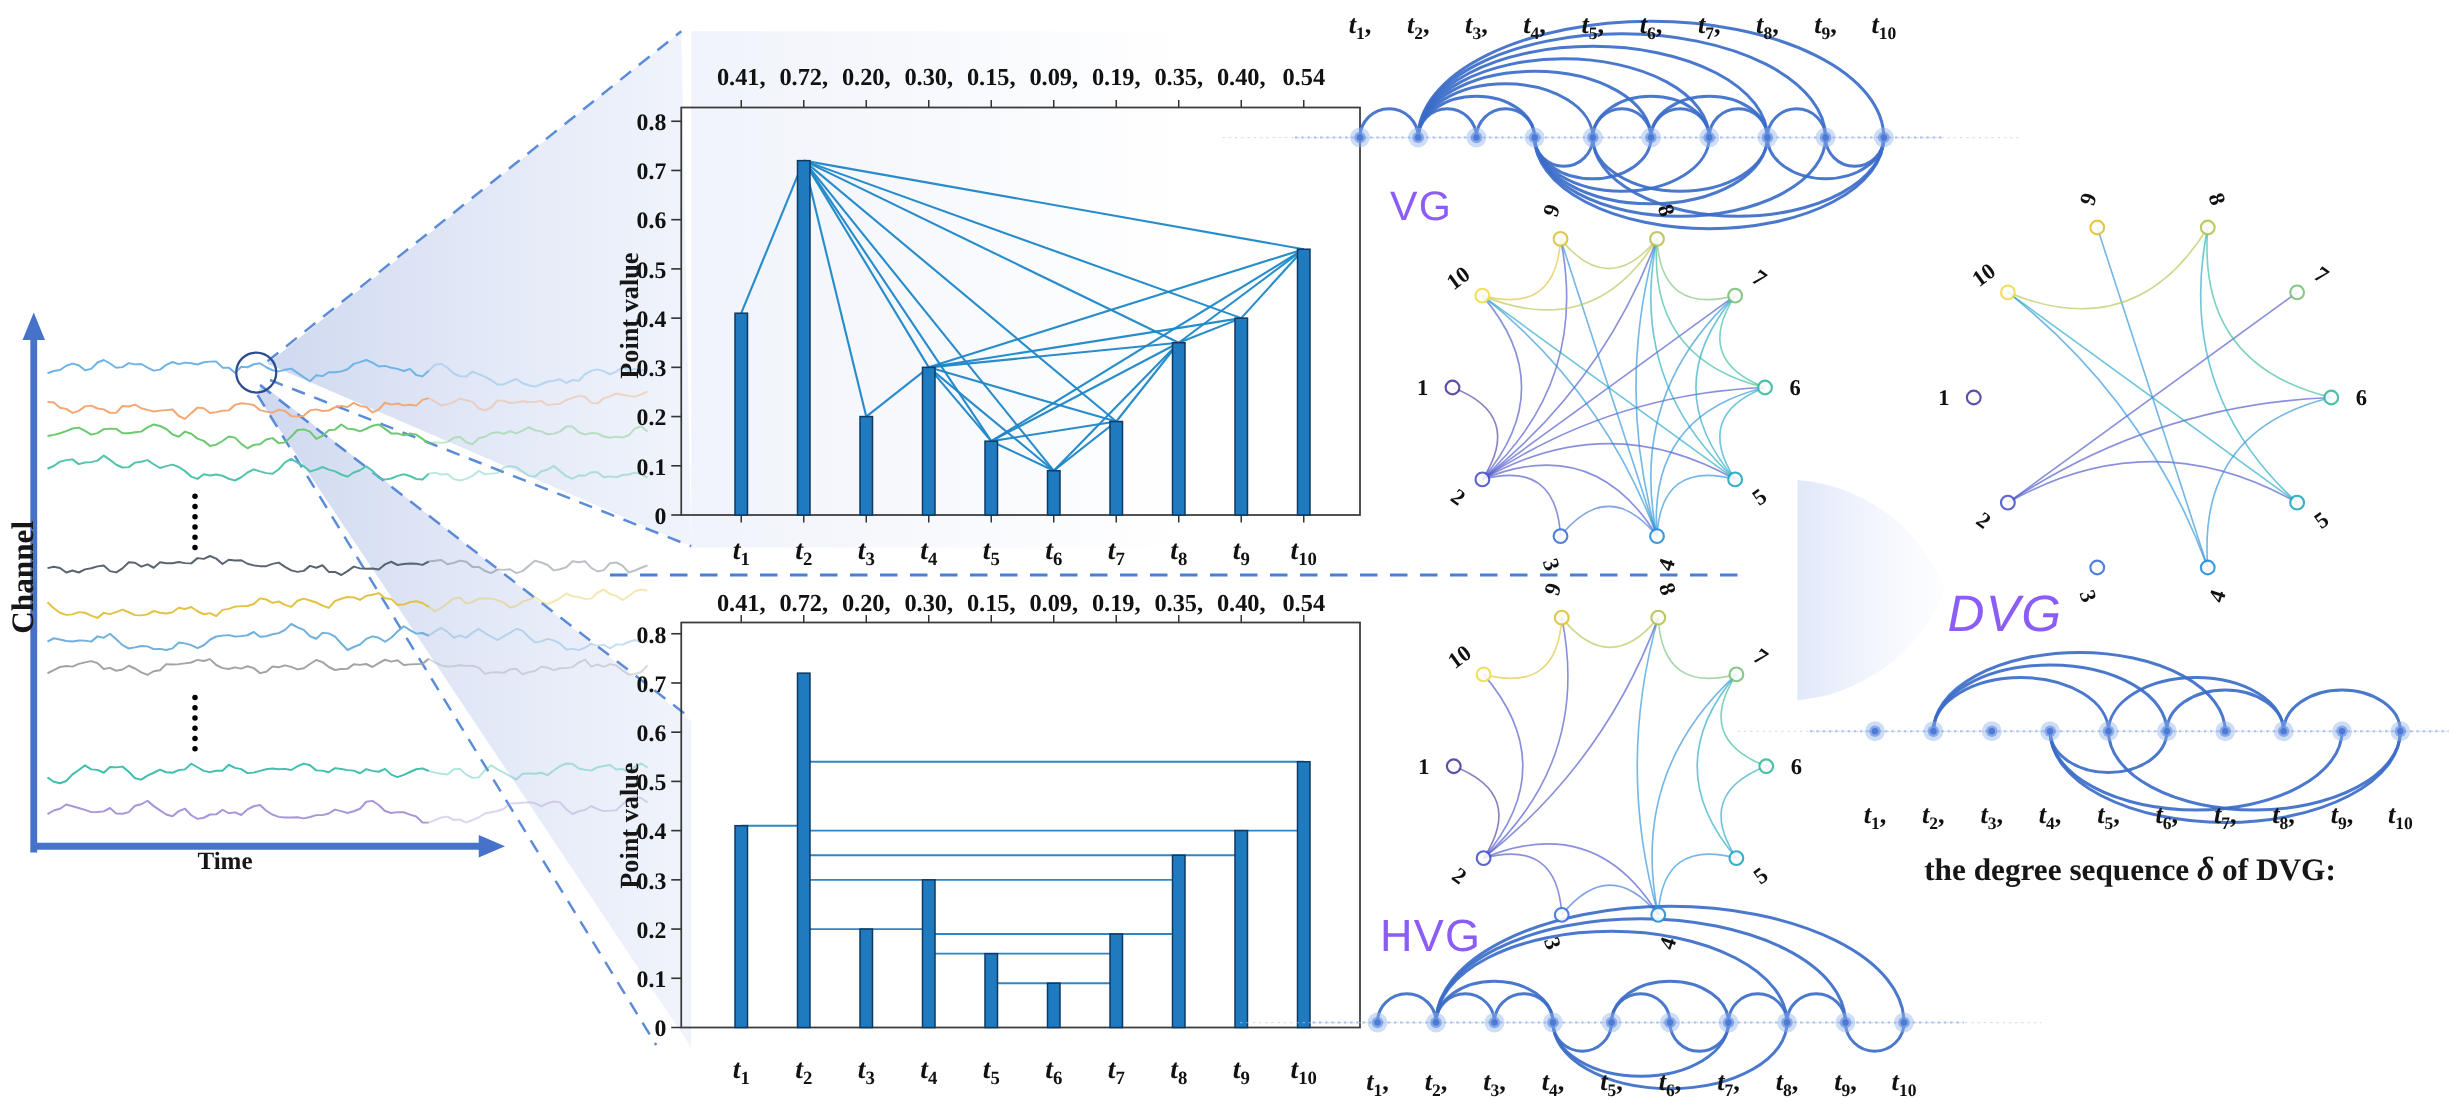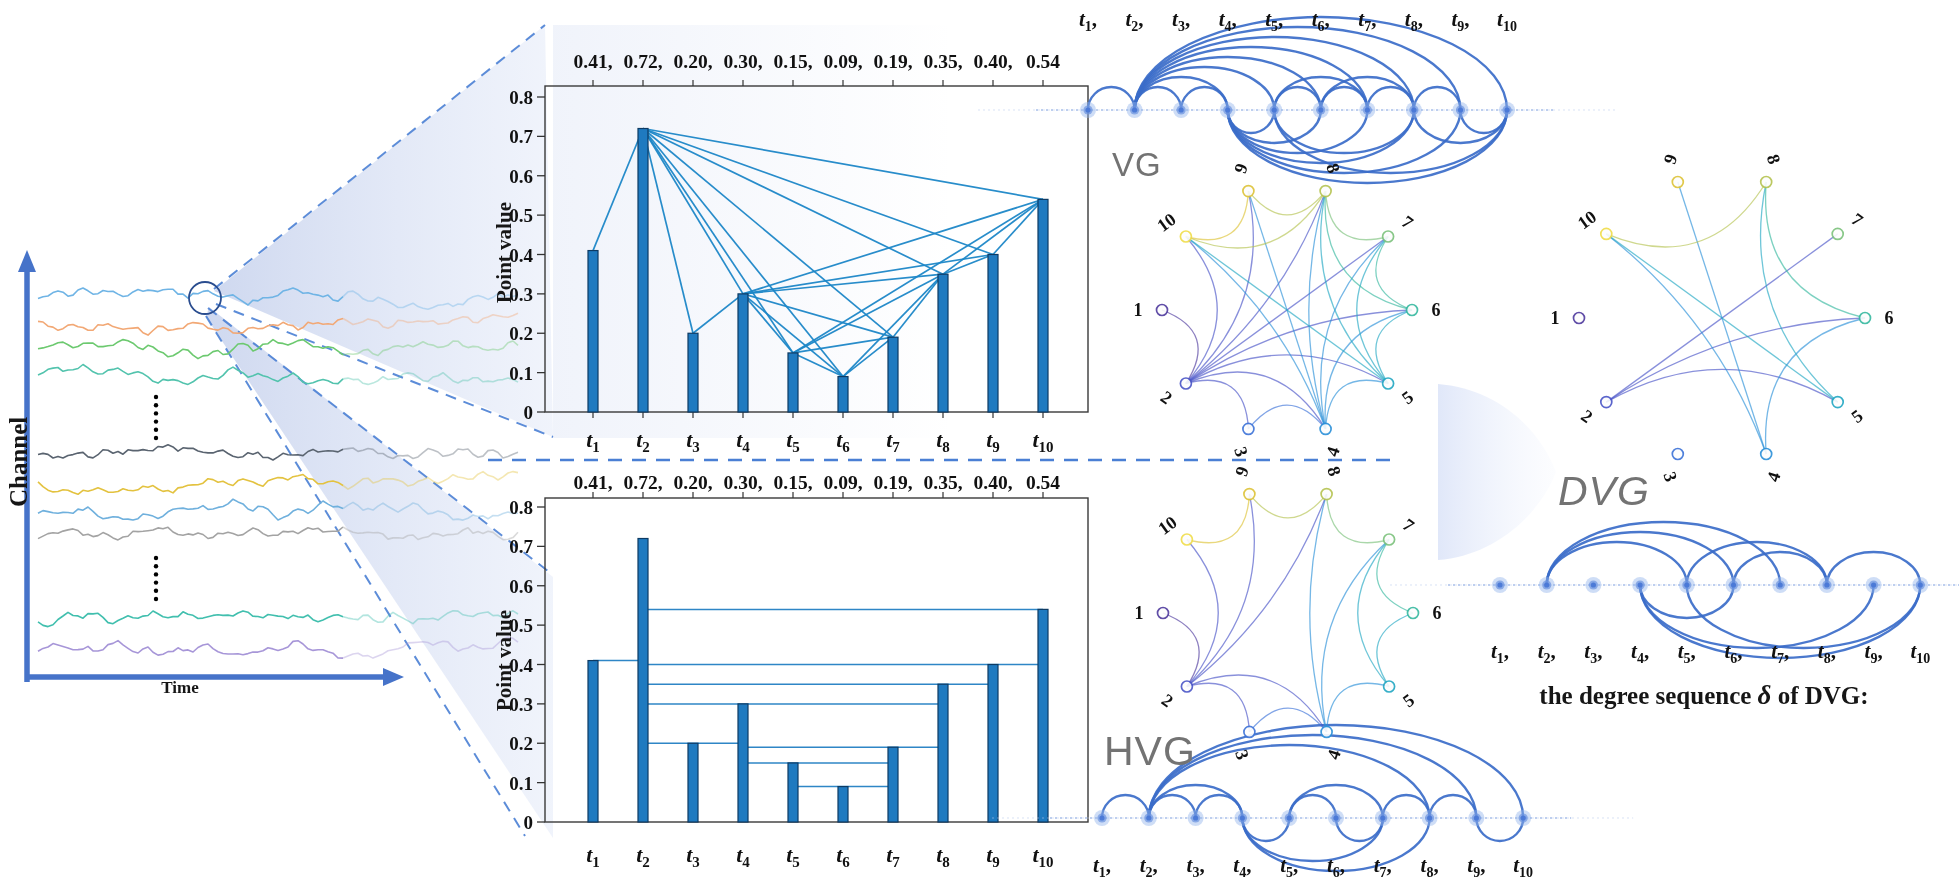--- a/index.html
+++ b/index.html
@@ -1,29 +1,29 @@
 <!DOCTYPE html>
 <html><head>
 <meta charset="utf-8">
 <style>
   html,body{margin:0;padding:0;background:#fff;}
   #canvas{position:relative;width:1959px;height:879px;background:#fff;overflow:hidden;
           font-family:"Liberation Serif",serif;}
   svg{position:absolute;left:0;top:0;}
   .lbl{position:absolute;color:#161616;white-space:nowrap;}
   .serifb{font-family:"Liberation Serif",serif;font-weight:bold;}
-  .sans{font-family:"Liberation Sans",sans-serif;font-weight:400;color:#737373;}
+  .sans{font-family:"Liberation Sans",sans-serif;font-weight:400;color:#8b5cf6;}
   .rot90{transform:rotate(-90deg);transform-origin:center center;}
   .center{text-align:center;}
   #channel-label{left:-36px;top:438px;width:110px;font-size:25px;}
-  #time-label{left:128px;top:678px;width:104px;font-size:17px;}
+  #time-label{left:128px;top:678px;width:104px;font-size:20px;}
   #pv-top{left:452px;top:240px;width:104px;font-size:21px;}
   #pv-bottom{left:452px;top:648px;width:104px;font-size:21px;}
   #vg-label{left:1112px;top:146px;font-size:33px;letter-spacing:1px;}
-  #hvg-label{left:1104px;top:728px;font-size:41px;letter-spacing:1px;}
+  #hvg-label{left:1104px;top:728px;font-size:36px;letter-spacing:1px;}
   #dvg-label{left:1558px;top:468px;font-size:41px;letter-spacing:1px;font-style:italic;}
   #degree-caption{left:1478px;top:678px;width:452px;font-size:25px;line-height:35px;}
   #degree-caption .delta{font-style:italic;font-size:27px;}
 </style>
 </head>
 <body>
 
 <div id="canvas">
   <svg id="fig" width="1959" height="879" viewBox="0 0 1959 879">
       <defs>

